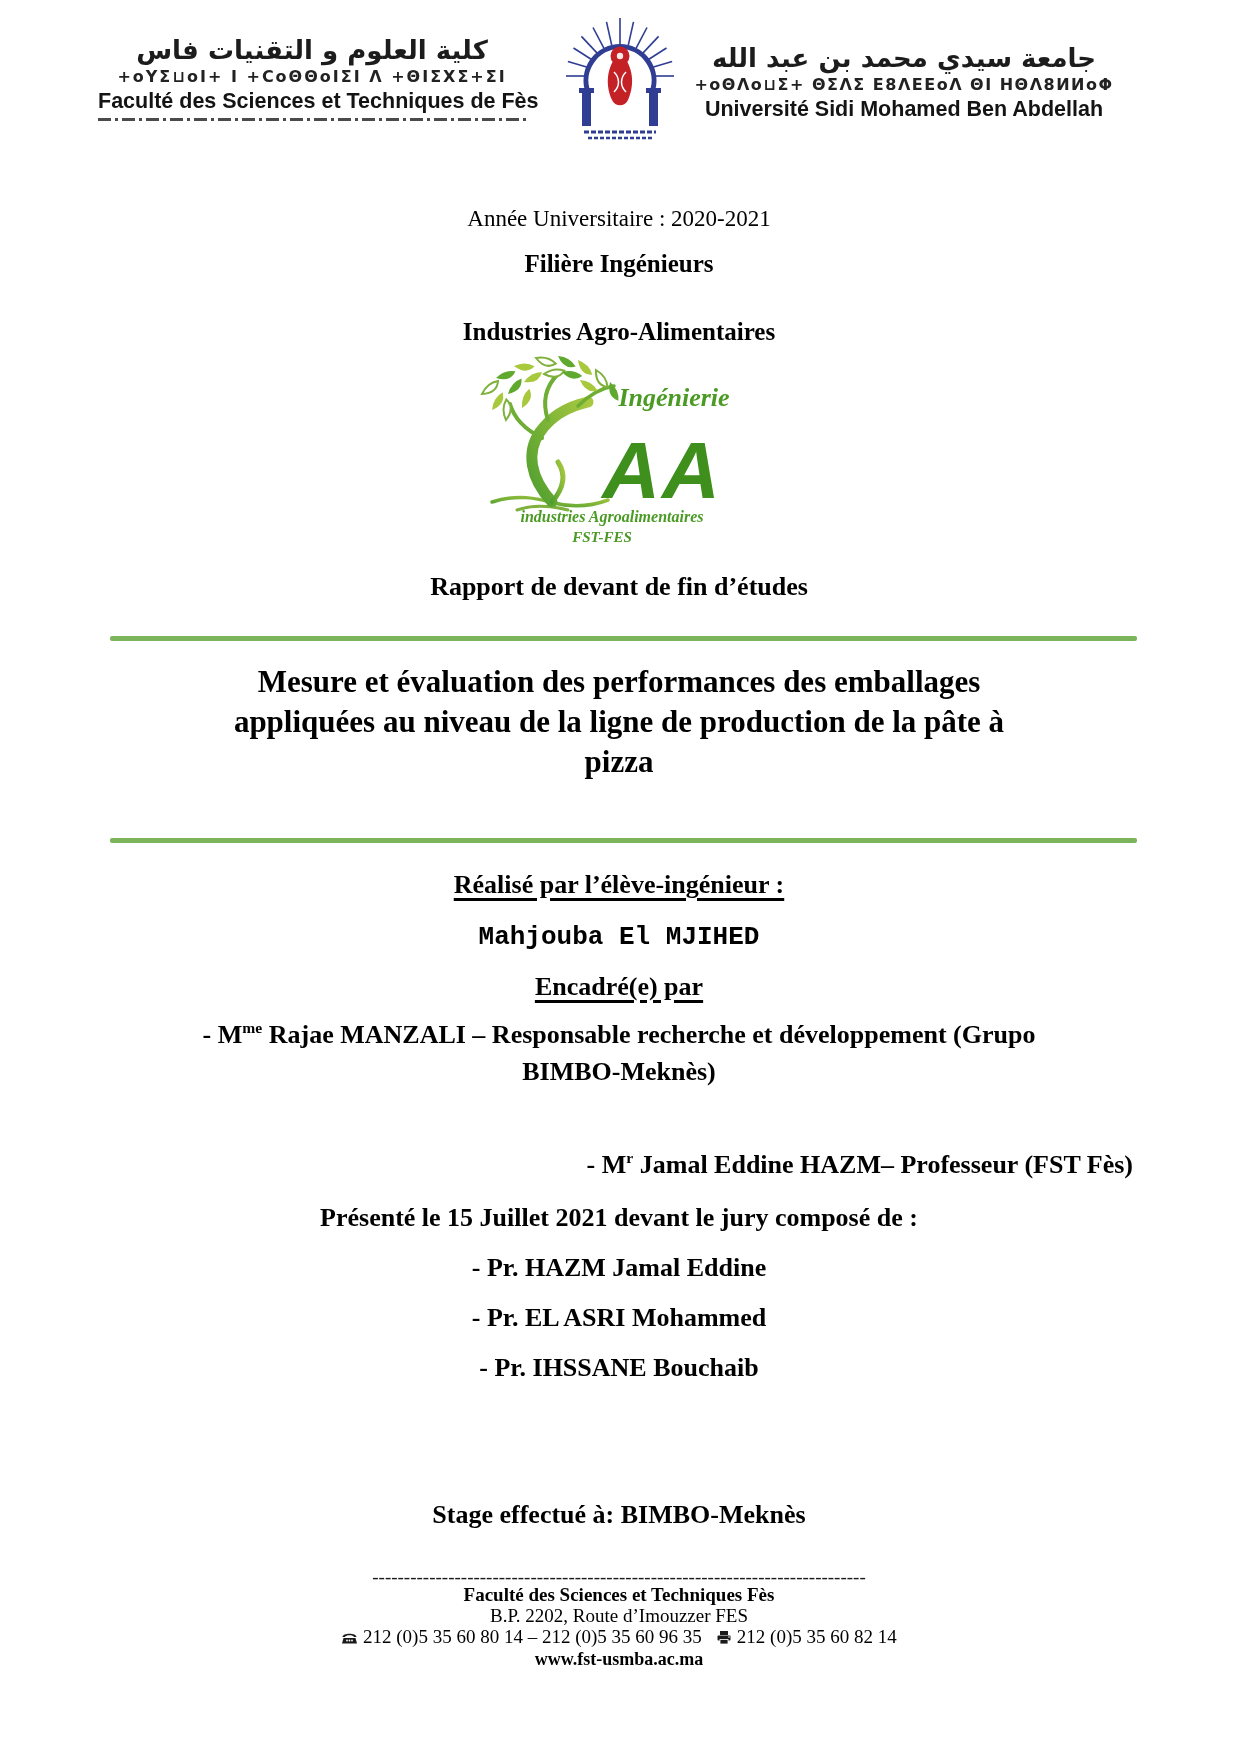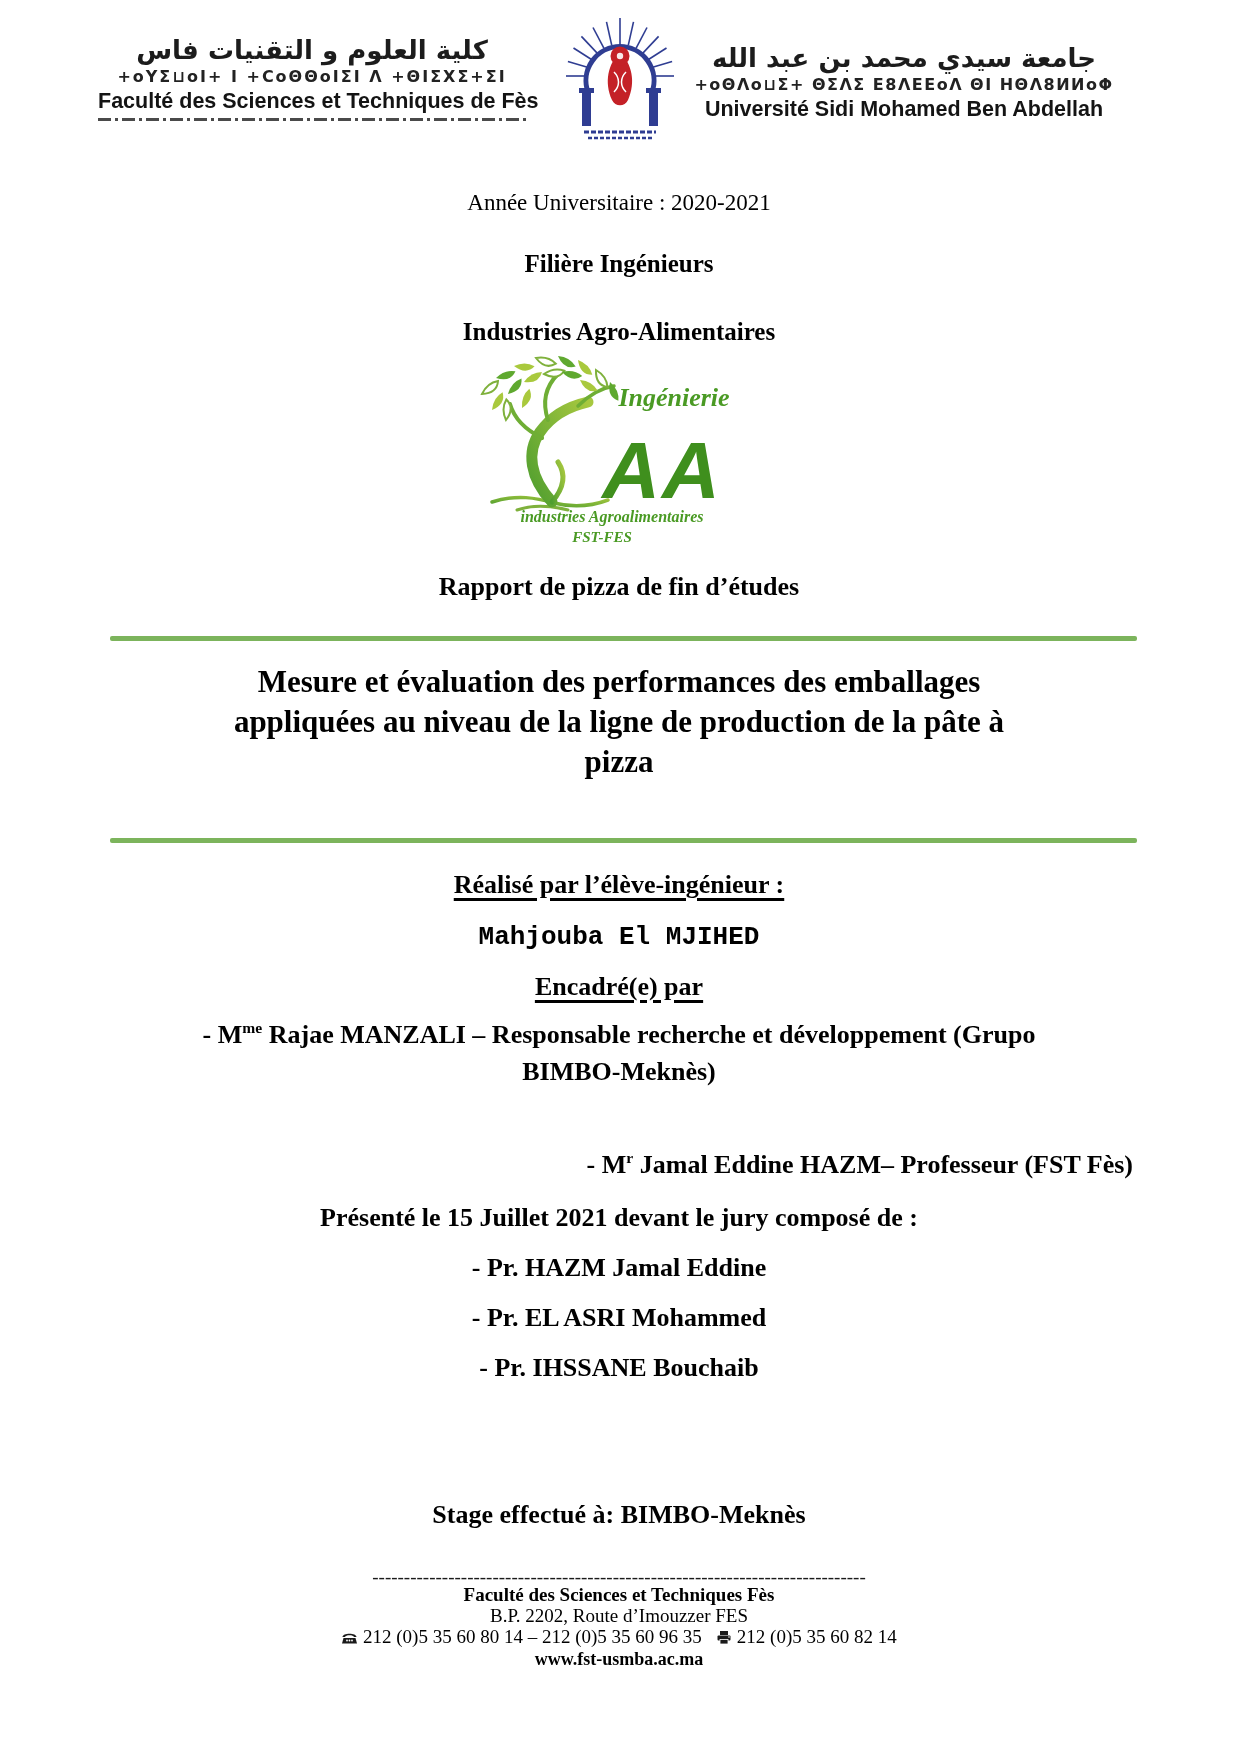--- a/index.html
+++ b/index.html
@@ -34,21 +34,21 @@
   }
   .dashdot {
     height:3px; margin-top:4px;
     background:repeating-linear-gradient(90deg,
       #4a4a4a 0 13px, transparent 13px 17px,
       #4a4a4a 17px 20px, transparent 20px 24px);
   }
   .seal { position:absolute; left:564px; top:12px; }
 
   
-  .annee      { top:190px; font-size:23px; }
+  .annee      { top:206px; font-size:23px; }
   .filiere    { top:250px; font-size:25px; font-weight:bold; }
   .industries { top:318px; font-size:25px; font-weight:bold; }
 
   
   .iaa-wrap { position:absolute; left:462px; top:350px; width:305px; height:198px; }
 
   
   .rapport { top:572px; font-size:26px; font-weight:bold; }
   .greenline { position:absolute; left:110px; right:104px; height:5px; background:#7CB45C; border-radius:2px; }
   .gl1 { top:636px; }
@@ -169,21 +169,21 @@
           <path transform="translate(44,70) rotate(-60)" d="M0,0 Q7,-10 18,-10 Q15,2 0,0 Z" fill="#ffffff" stroke="#7FB13C" stroke-width="2"></path>
         </g>
       </g>
       <text x="212" y="56" text-anchor="middle" font-size="26" font-style="italic" font-weight="bold" fill="#4A9A24" font-family="'Liberation Serif', serif">Ingénierie</text>
       <text x="200" y="148" text-anchor="middle" font-size="80" font-weight="bold" font-style="italic" fill="#3F8F1D" font-family="'Liberation Sans', sans-serif" letter-spacing="2">AA</text>
       <text x="150" y="172" text-anchor="middle" font-size="16" font-style="italic" font-weight="bold" fill="#4A9A24" font-family="'Liberation Serif', serif">industries Agroalimentaires</text>
       <text x="140" y="192" text-anchor="middle" font-size="15" font-style="italic" font-weight="bold" fill="#4A9A24" font-family="'Liberation Serif', serif">FST-FES</text>
     </svg>
   </div>
 
-  <div class="abs rapport">Rapport de pizza de fin d’études</div>
+  <div class="abs rapport">Rapport de devant de fin d’études</div>
 
   <div class="greenline gl1"></div>
 
   <div class="abs title">
     <div>Mesure et évaluation des performances des emballages</div>
     <div>appliquées au niveau de la ligne de production de la pâte à</div>
     <div>pizza</div>
   </div>
 
   <div class="greenline gl2"></div>

